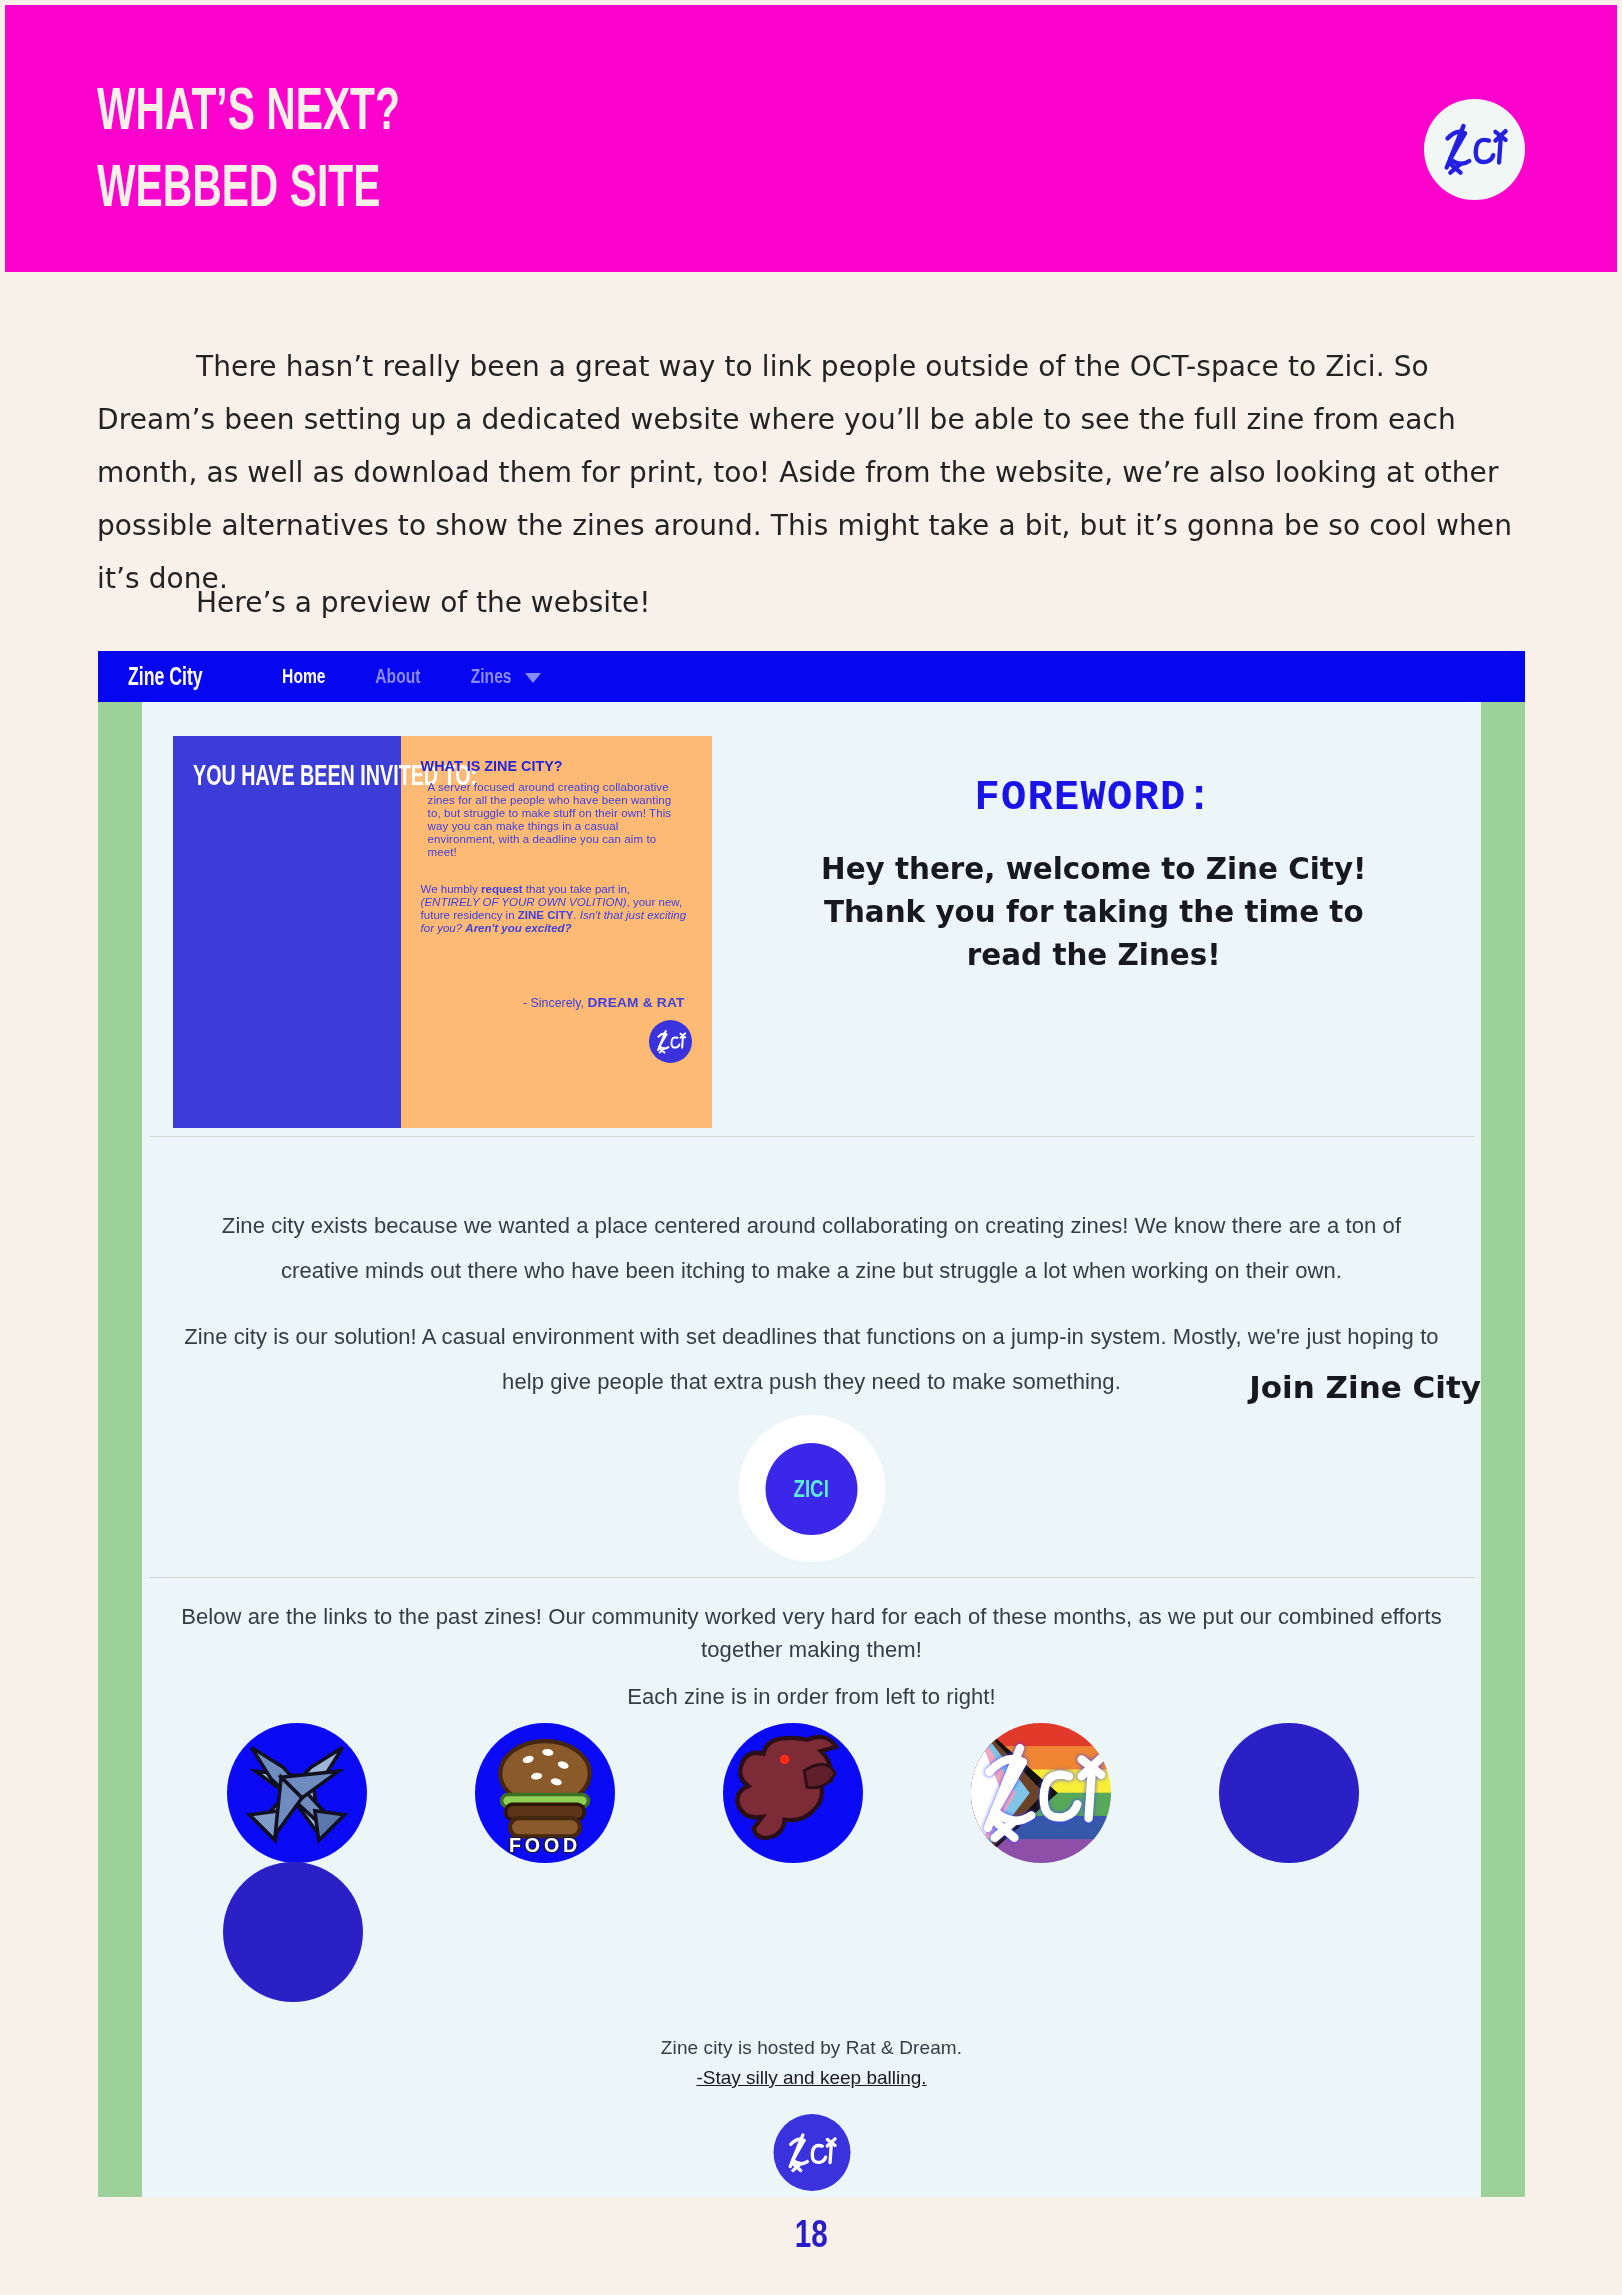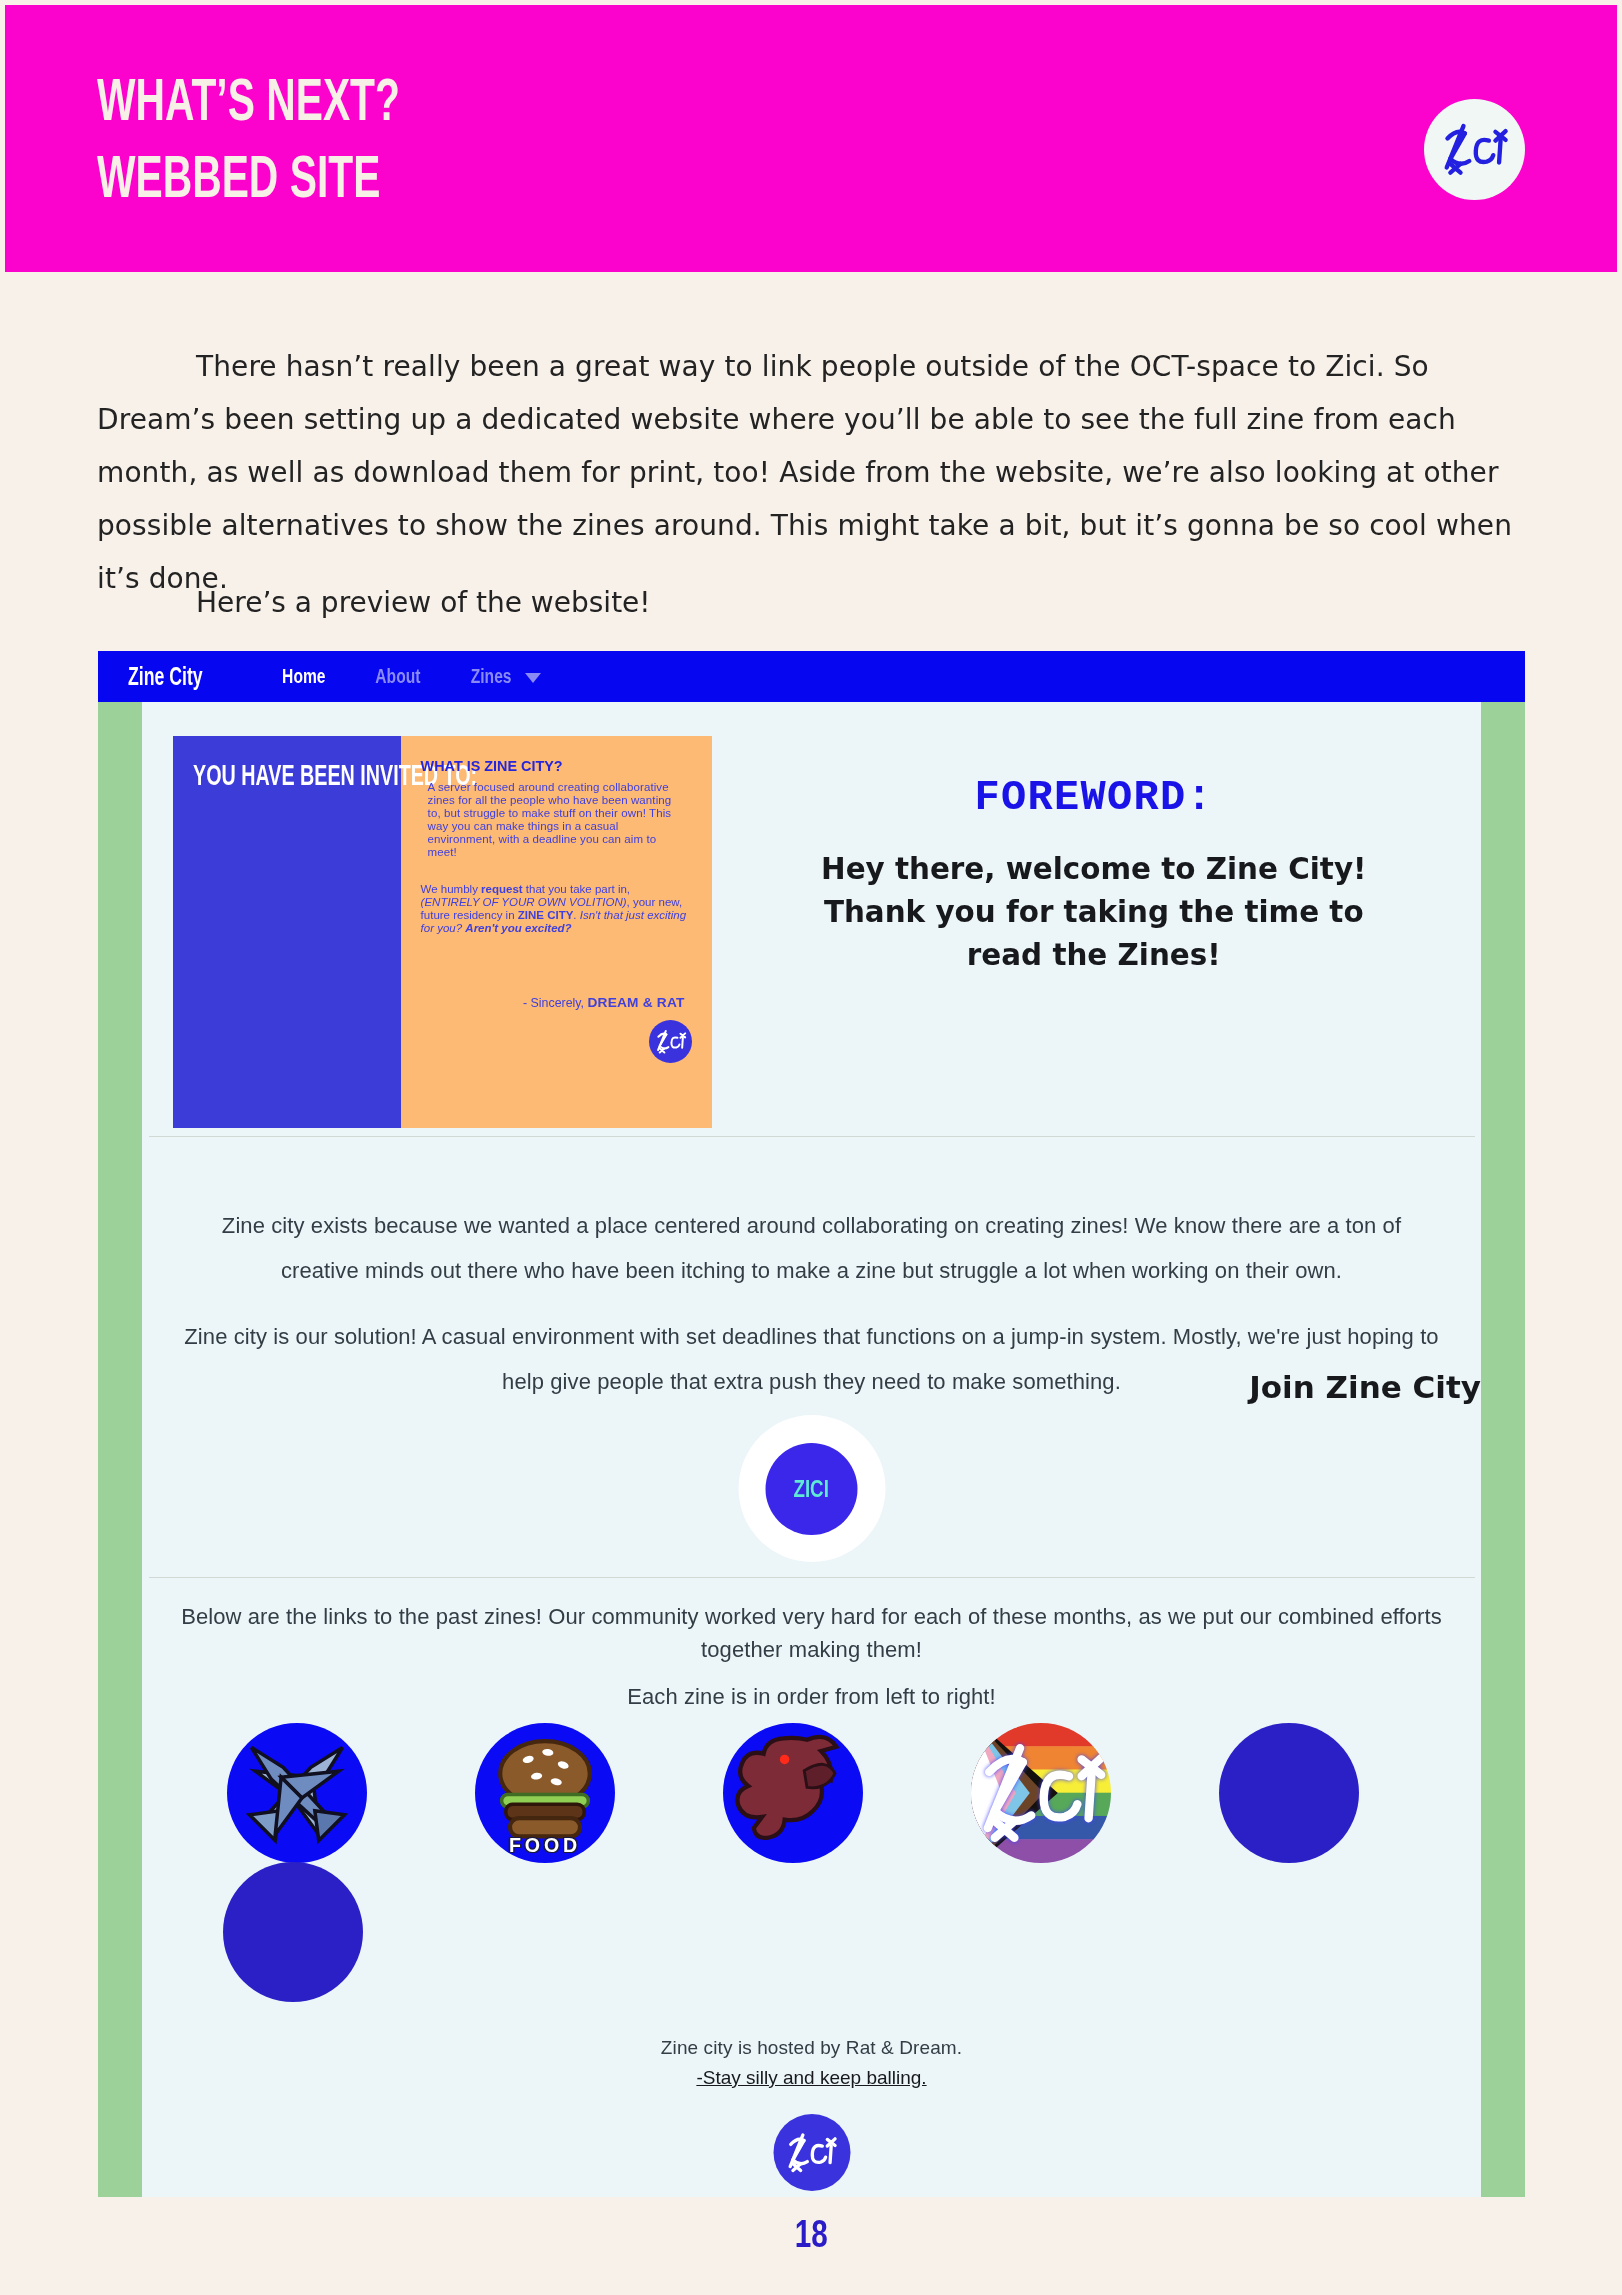--- a/index.html
+++ b/index.html
@@ -1,21 +1,21 @@
 <!DOCTYPE html>
 <html style="font-size:10.5px"><head>
 <meta charset="utf-8">
 <style>
   html,body{margin:0;padding:0;background:#555;}
   .page{position:relative;width:1623px;height:2295px;background:#f8f1ea;overflow:hidden;
         font-family:"Liberation Sans",sans-serif;}
 
   
   .masthead{position:absolute;left:5.2px;top:5.2px;width:1612px;height:267px;background:#fb03cc;}
-  .masthead-title{position:absolute;left:92px;top:56px;color:#f7f0e6;font-weight:900;
+  .masthead-title{position:absolute;left:92px;top:65px;color:#f7f0e6;font-weight:900;
         font-size:60px;line-height:77px;letter-spacing:0;}
   .condL{display:inline-block;transform:scaleX(0.68);transform-origin:left center;white-space:nowrap;}
   .condC{display:inline-block;transform:scaleX(0.78);transform-origin:center;white-space:nowrap;}
   .logo-circle{border-radius:50%;display:flex;align-items:center;justify-content:center;}
   .masthead-logo{position:absolute;right:92px;top:94px;width:101px;height:101px;background:#f1f7f4;color:#2320e0;}
   .scrawl{width:72%;height:72%;}
 
   
   .intro-p{position:absolute;left:97px;top:340px;width:1446px;margin:0;
         font-family:"DejaVu Sans",sans-serif;font-size:28px;line-height:53px;color:#232323;

